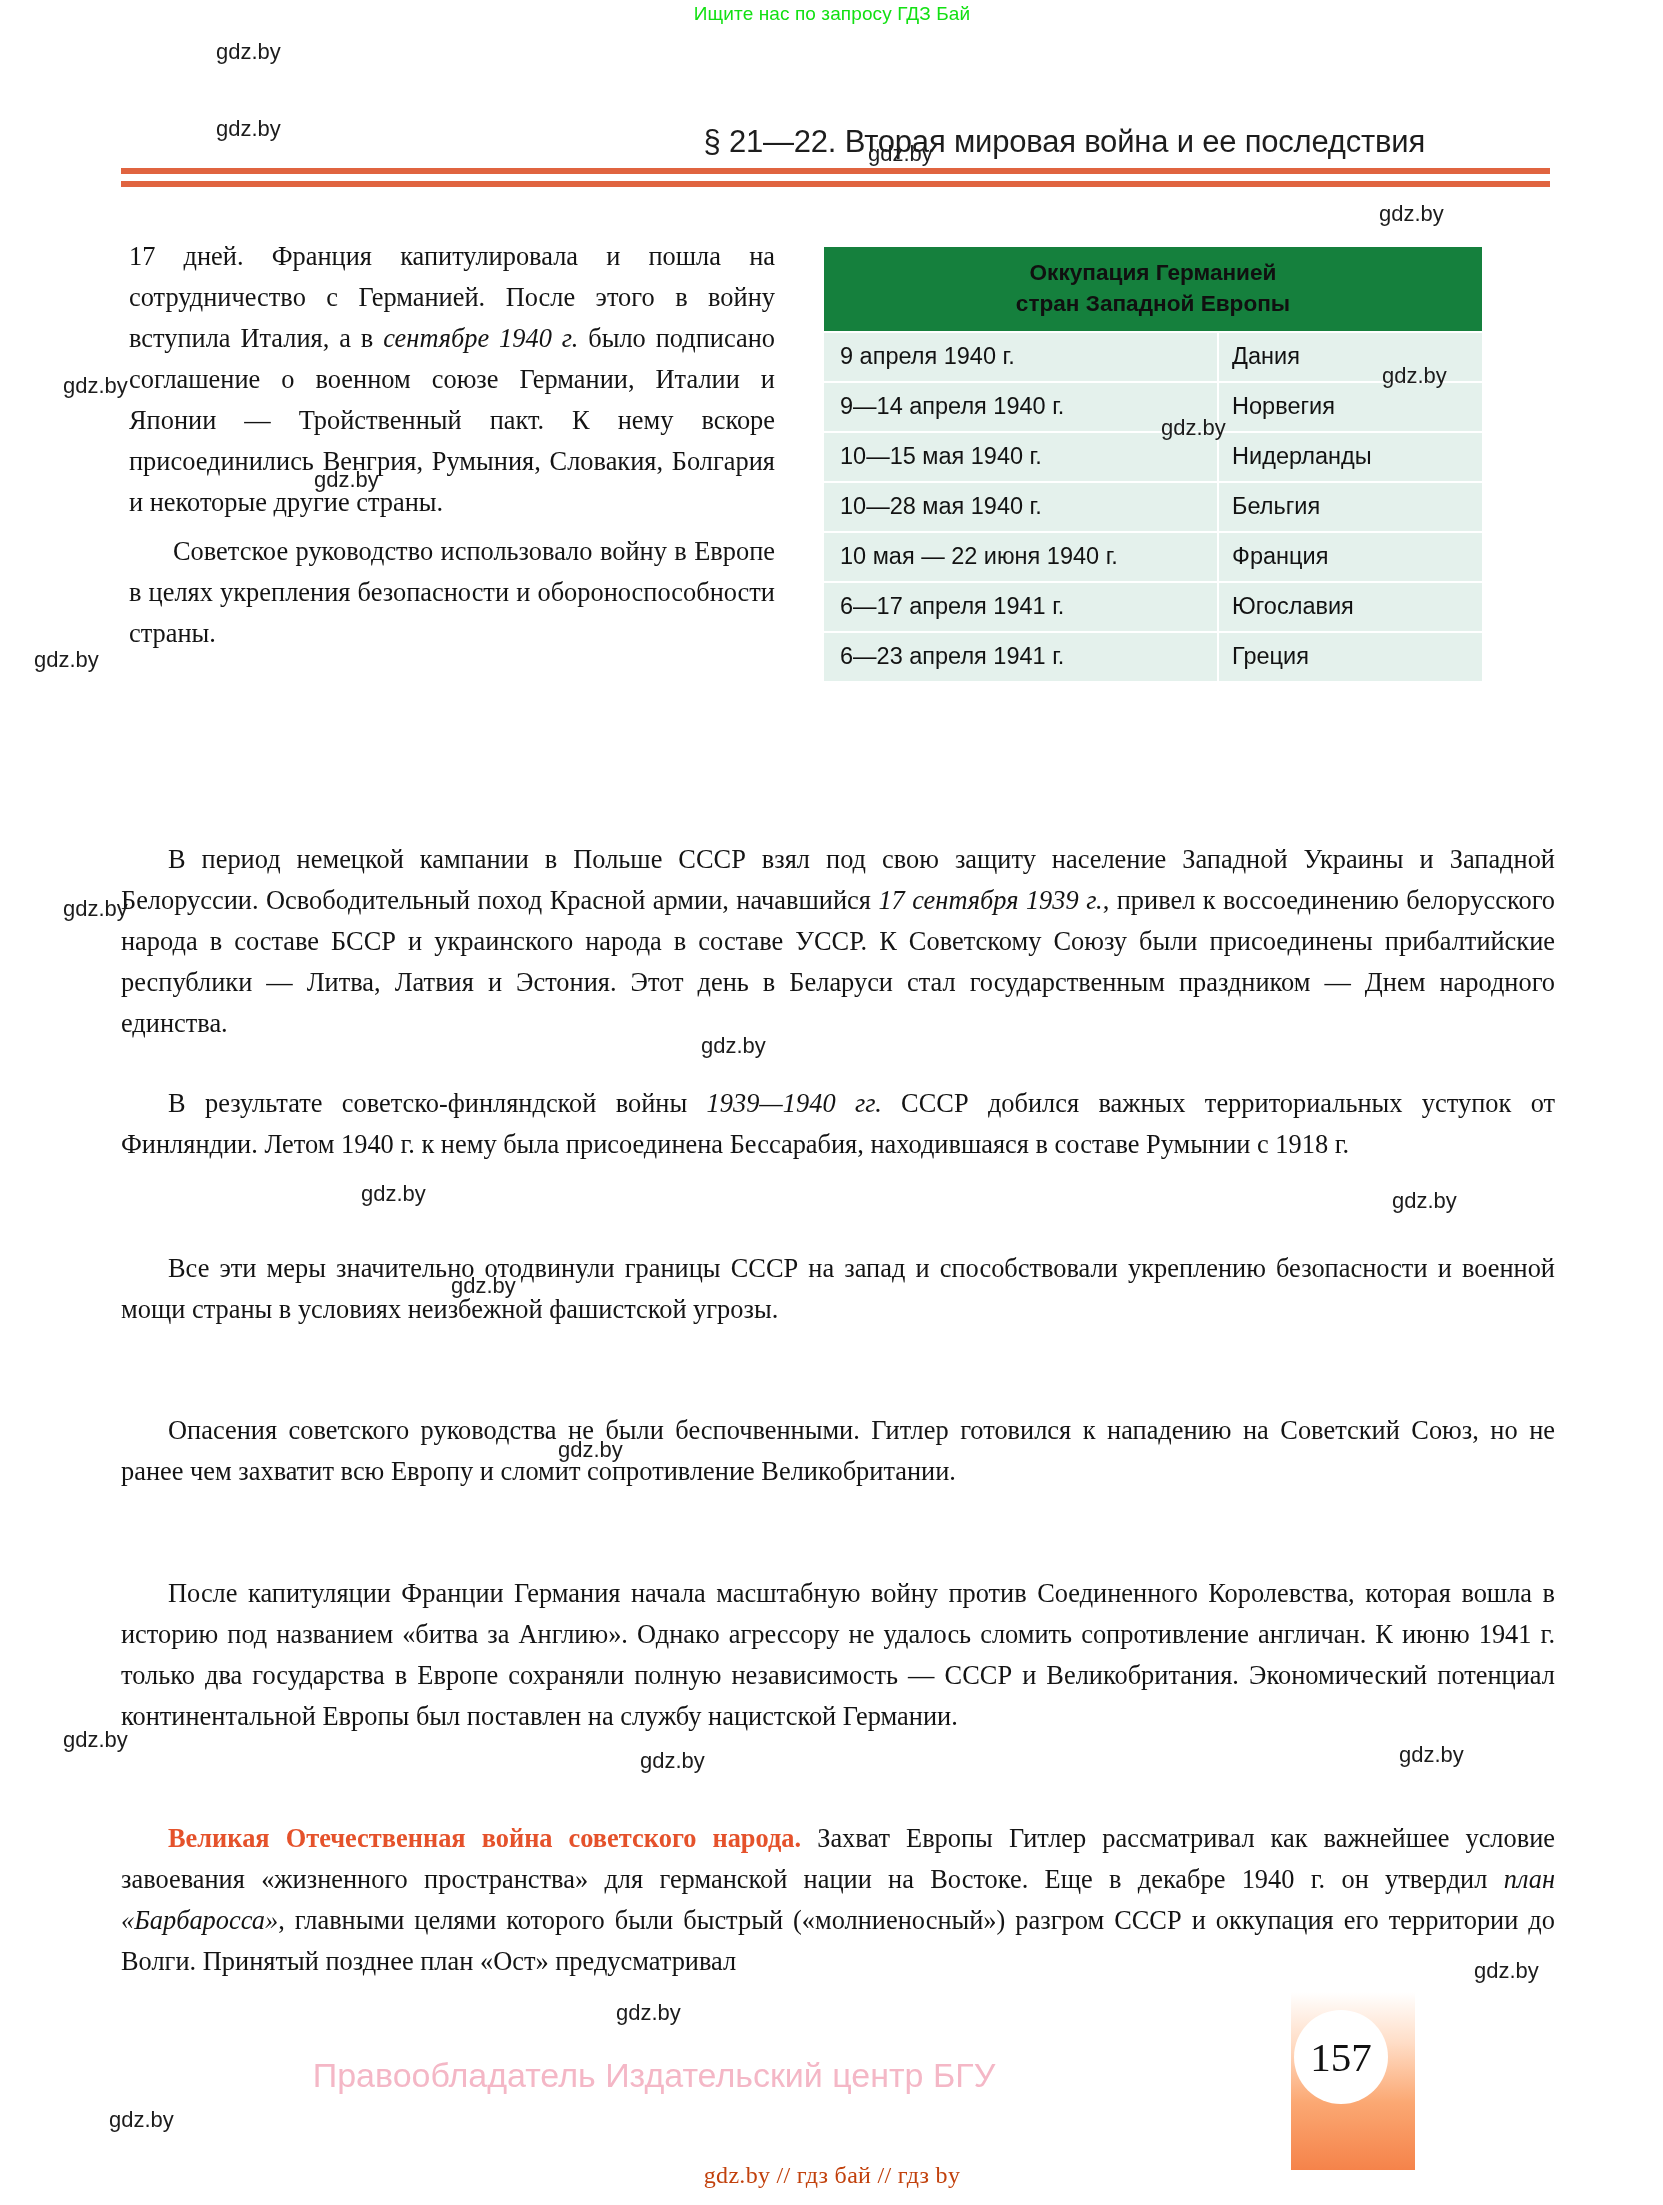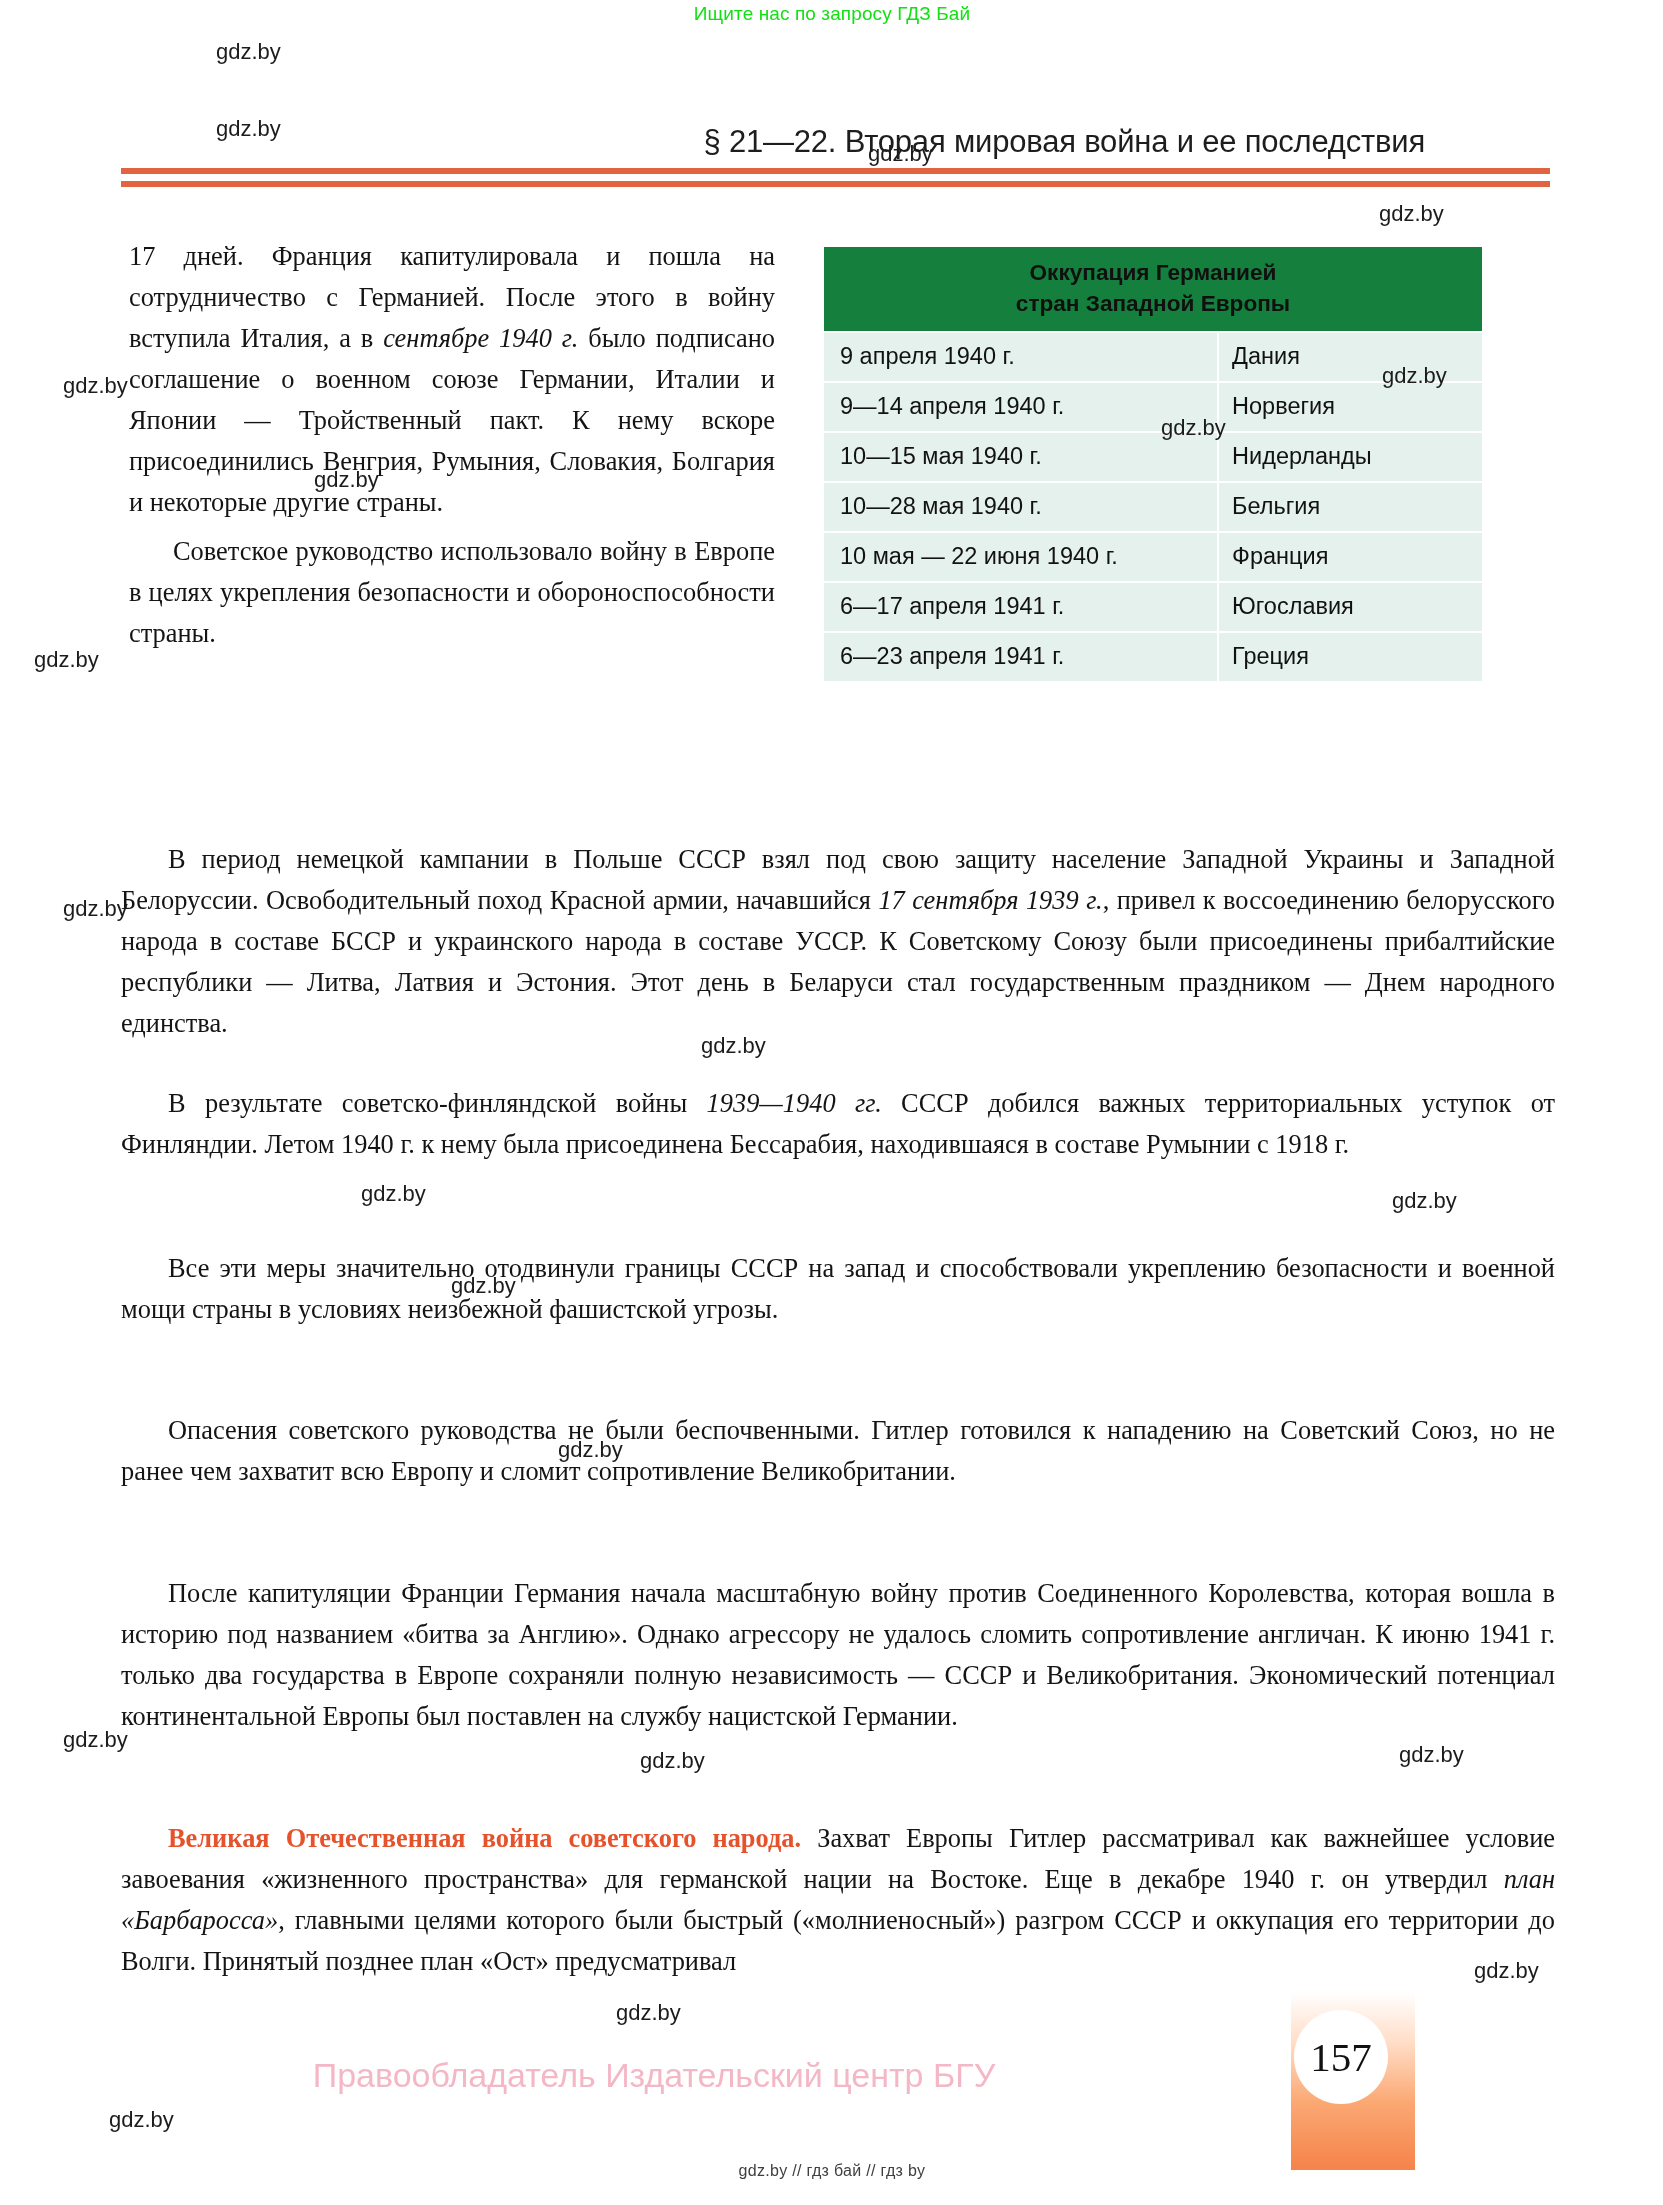--- a/index.html
+++ b/index.html
@@ -166,23 +166,23 @@
     white-space: nowrap;
   }
 
   
   .bottom-links {
     position: absolute;
     left: 0;
     top: 2162px;
     width: 100%;
     text-align: center;
-    font-family: Liberation Sans, sans-serif;
-    font-size: 16px;
-    color: #404040;
+    font-family: Liberation Serif, serif;
+    font-size: 24px;
+    color: #c2410c;
     letter-spacing: 0.3px;
     white-space: nowrap;
   }
 
   
   .wm {
     position: absolute;
     font-family: "Liberation Sans", sans-serif;
     font-size: 22px;
     color: #1c1c1c;

